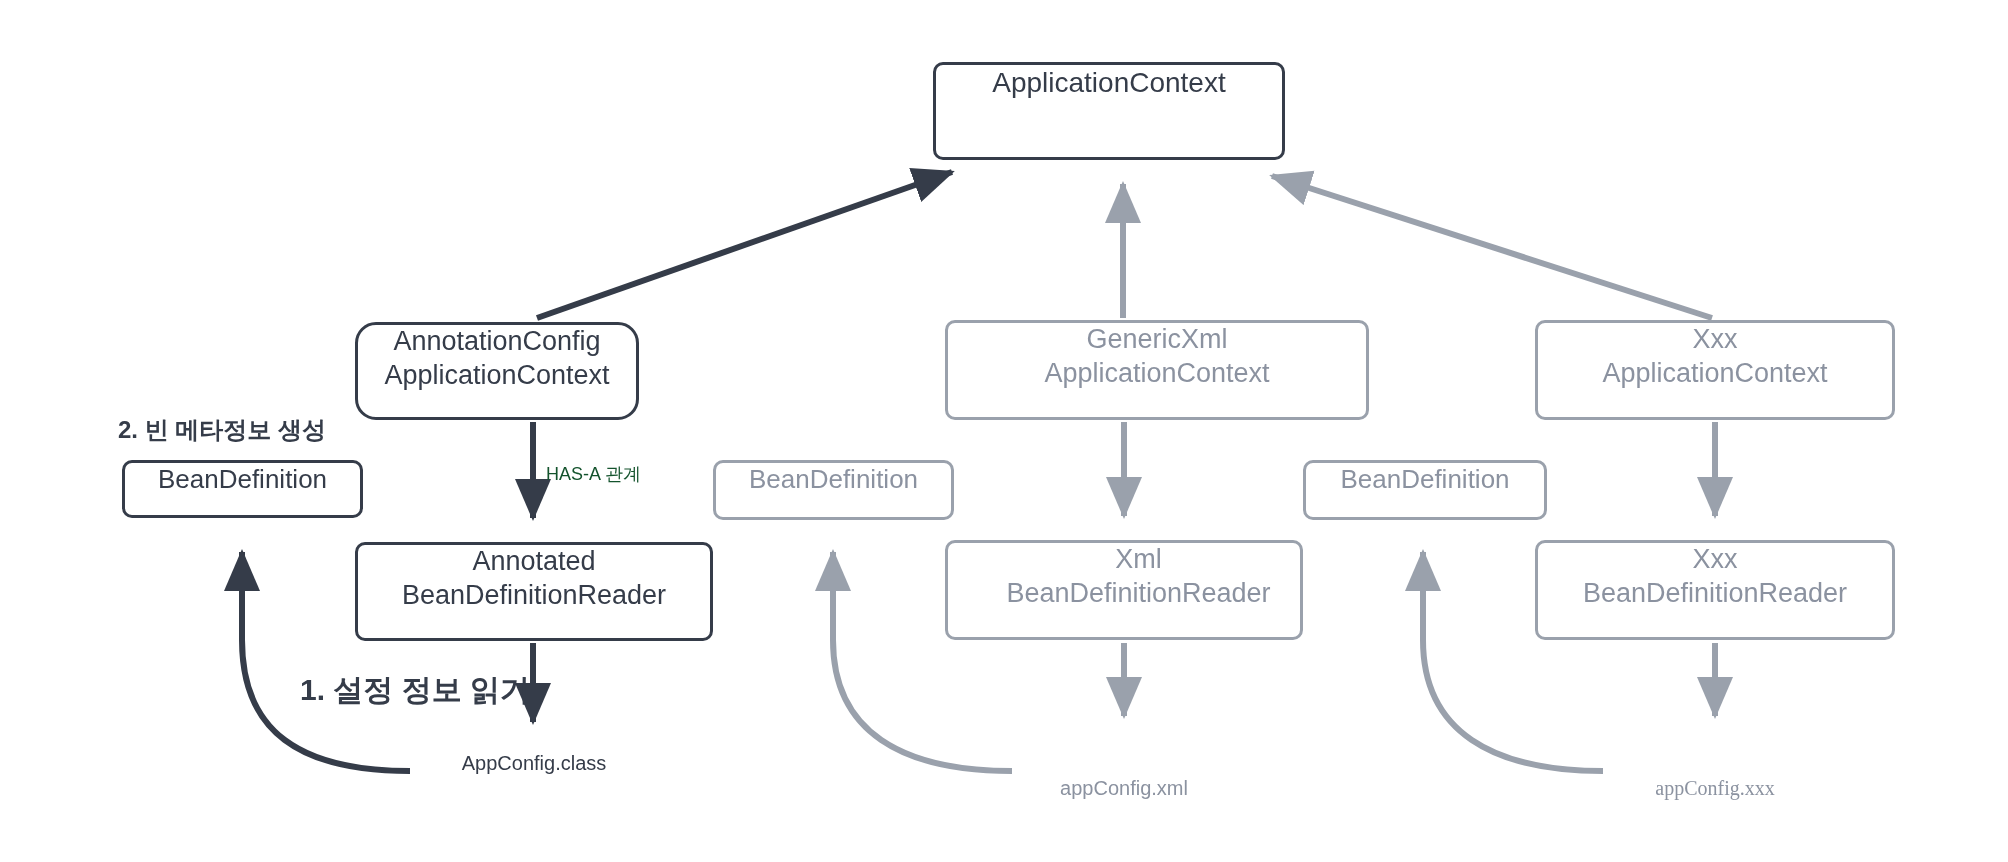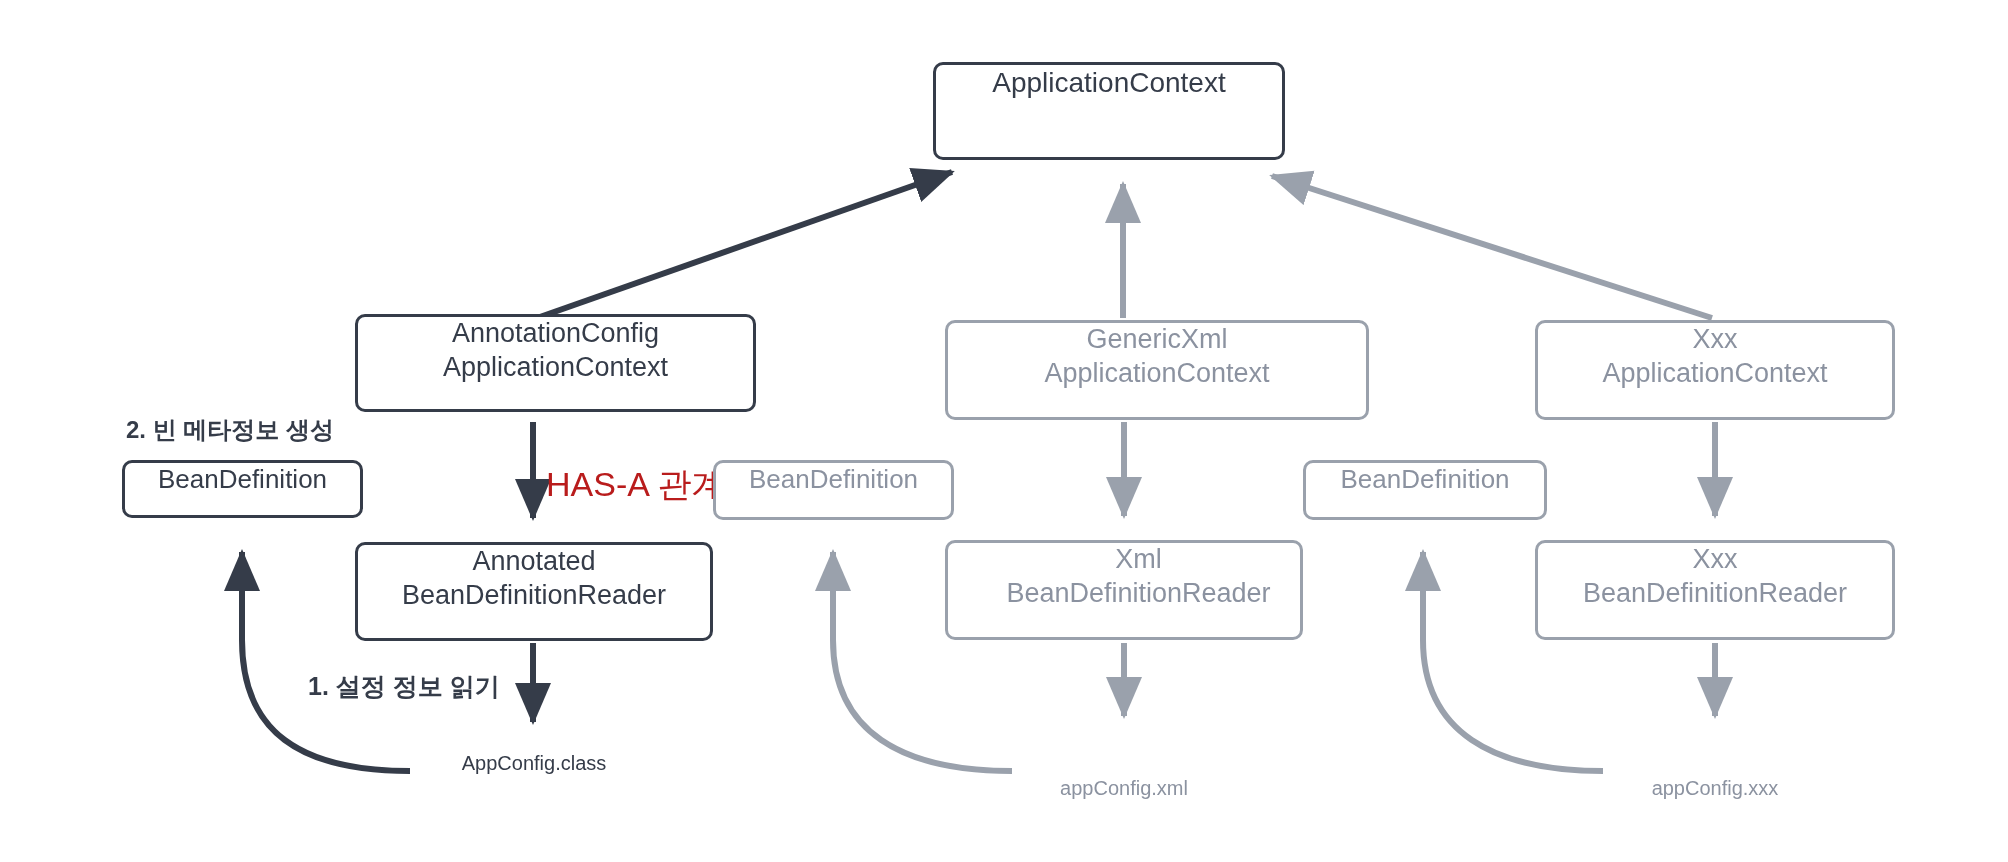--- a/index.html
+++ b/index.html
@@ -31,24 +31,24 @@
     line-height:1.25;
   }
   .node.dark{border:3px solid var(--dark);color:var(--dark);}
   .node.gray{border:3px solid var(--gray);color:var(--gray-text);}
   .ctx{font-size:27px;}
   .root-box{font-size:28px;}
   .beandef{font-size:26px;}
   .label{position:absolute;white-space:nowrap;}
   .label.dark-t{color:var(--dark);}
   .label.gray-t{color:var(--gray-text);margin-top:25px;}
-  .label.bold{font-weight:bold;margin-left:8px;}
+  .label.bold{font-weight:bold;}
   .file-label{font-size:20px;text-align:center;}
-  .step-label{font-size:25px;}
-  .hasa-label{font-size:34px;color:#b91c1c;}
+  .step-label{font-size:30px;}
+  .hasa-label{font-size:18px;color:#14532d;}
 </style>
 </head>
 <body>
 
 <div class="canvas">
 
   <svg class="arrow-layer" width="2008" height="862" viewBox="0 0 2008 862">
     <defs>
       <marker id="ah-dark" markerWidth="9" markerHeight="9" refX="6.5" refY="3" orient="auto" markerUnits="strokeWidth">
         <path d="M0,0 L7,3 L0,6 Z" fill="#353c49"></path>
@@ -72,21 +72,21 @@
 
     <path d="M 410 771 C 300 771 242 732 242 640 L 242 552" fill="none" stroke="#353c49" stroke-width="6" marker-end="url(#ah-dark)"></path>
     <path d="M 1012 771 C 902 771 833 732 833 640 L 833 552" fill="none" stroke="#9aa1ac" stroke-width="6" marker-end="url(#ah-gray)"></path>
     <path d="M 1603 771 C 1493 771 1423 732 1423 640 L 1423 552" fill="none" stroke="#9aa1ac" stroke-width="6" marker-end="url(#ah-gray)"></path>
   </svg>
 
   <div class="node dark root-box" style="left:933px;top:62px;width:352px;height:98px;">
     <span>ApplicationContext</span>
   </div>
 
-  <div class="node dark ctx" style="left:355px;top:314px;width:401px;height:98px;">
+  <div class="node dark ctx" style="left:355px;top:322px;width:284px;height:98px;border-radius:21px;">
     <span>AnnotationConfig</span>
     <span>ApplicationContext</span>
   </div>
 
   <div class="label dark-t bold step-label" style="left:118px;top:414px;font-size:24px;">2.  빈 메타정보 생성</div>
 
   <div class="node dark beandef" style="left:122px;top:460px;width:241px;height:58px;">
     <span>BeanDefinition</span>
   </div>
 
@@ -124,15 +124,15 @@
 
   <div class="node gray beandef" style="left:1303px;top:460px;width:244px;height:60px;">
     <span>BeanDefinition</span>
   </div>
 
   <div class="node gray ctx" style="left:1535px;top:540px;width:360px;height:100px;">
     <span>Xxx</span>
     <span>BeanDefinitionReader</span>
   </div>
 
-  <div class="label gray-t file-label" style="left:1615px;top:752px;width:200px;">appConfig.xxx</div>
+  <div class="label gray-t file-label" style="left:1615px;top:752px;width:200px;font-family:Liberation Serif, serif;">appConfig.xxx</div>
 
 </div>
 
 </body></html>

